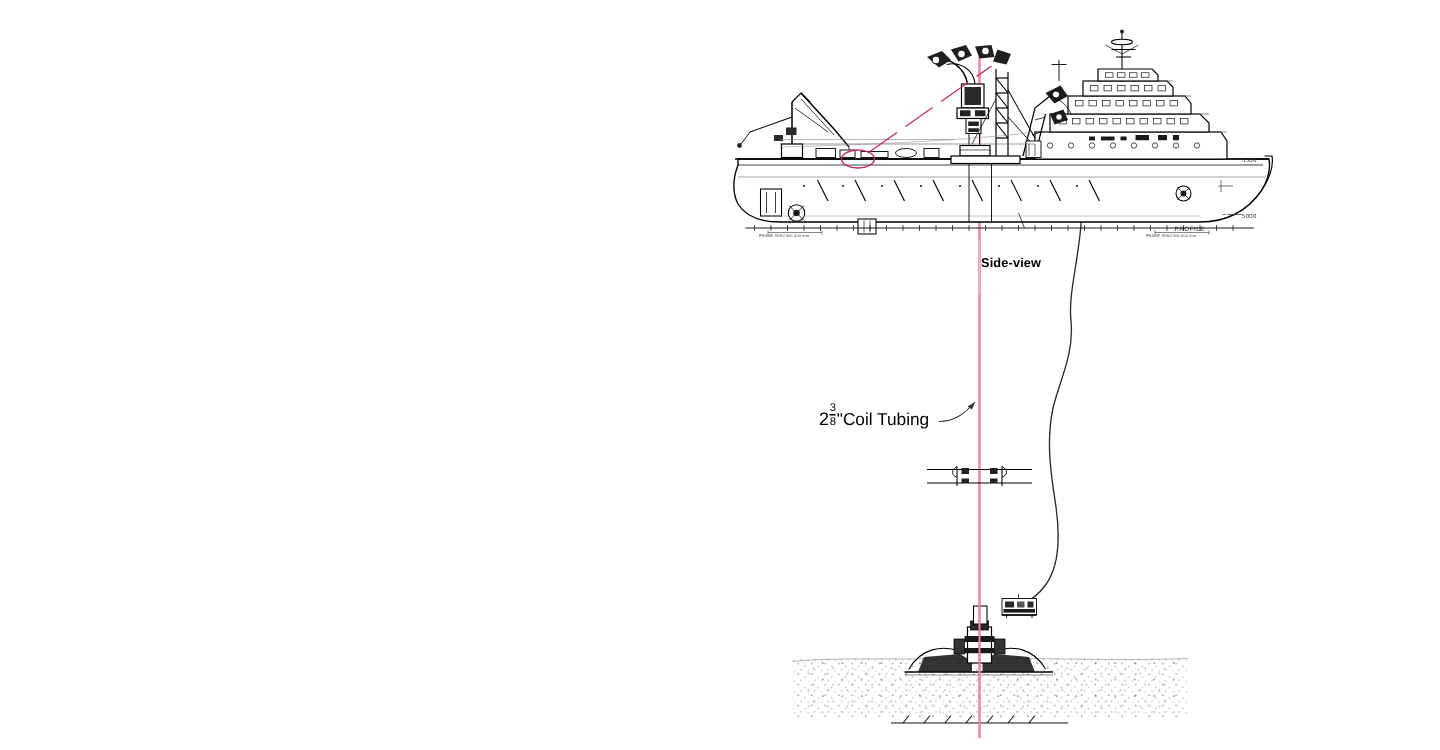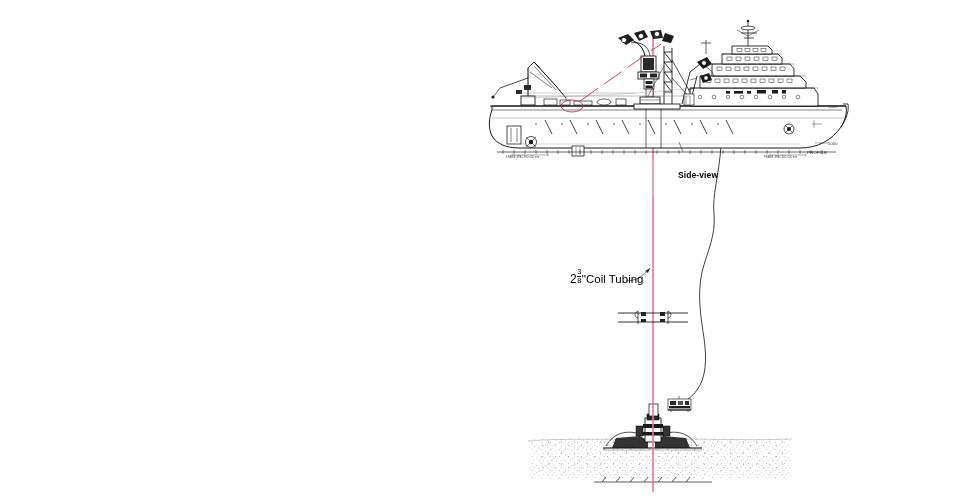--- a/index.html
+++ b/index.html
@@ -1,20 +1,20 @@
 <!DOCTYPE html>
 <html><head>
 <meta charset="utf-8">
 <style>
   html,body{margin:0;padding:0;background:#ffffff;}
   body{width:960px;height:500px;overflow:hidden;
        font-family:"Liberation Sans", sans-serif;}
   #stage{position:relative;width:960px;height:500px;background:#fff;}
   #stage svg{position:absolute;left:0;top:0;}
-  .lbl{position:absolute;white-space:nowrap;color:#000;margin-left:24px;}
+  .lbl{position:absolute;white-space:nowrap;color:#000;}
   #side-view-label{left:654px;top:170px;font-size:8.5px;font-weight:bold;letter-spacing:.1px;}
   #coil-label{left:546px;top:269px;font-size:11.5px;color:#000;}
   #coil-label .whole{font-size:12px;}
   .frac{display:inline-block;vertical-align:-0.05em;text-align:center;
         font-size:7.5px;line-height:1;margin:0 .5px;position:relative;top:-1px;}
   .frac .num{display:block;}
   .frac .den{display:block;border-top:1px solid #000;}
   #profile-label{left:783px;top:150px;font-size:4.2px;letter-spacing:.35px;color:#222;}
   .dmark{position:absolute;font-size:4px;color:#333;letter-spacing:.2px;}
   #dm1{left:828px;top:104px;}

